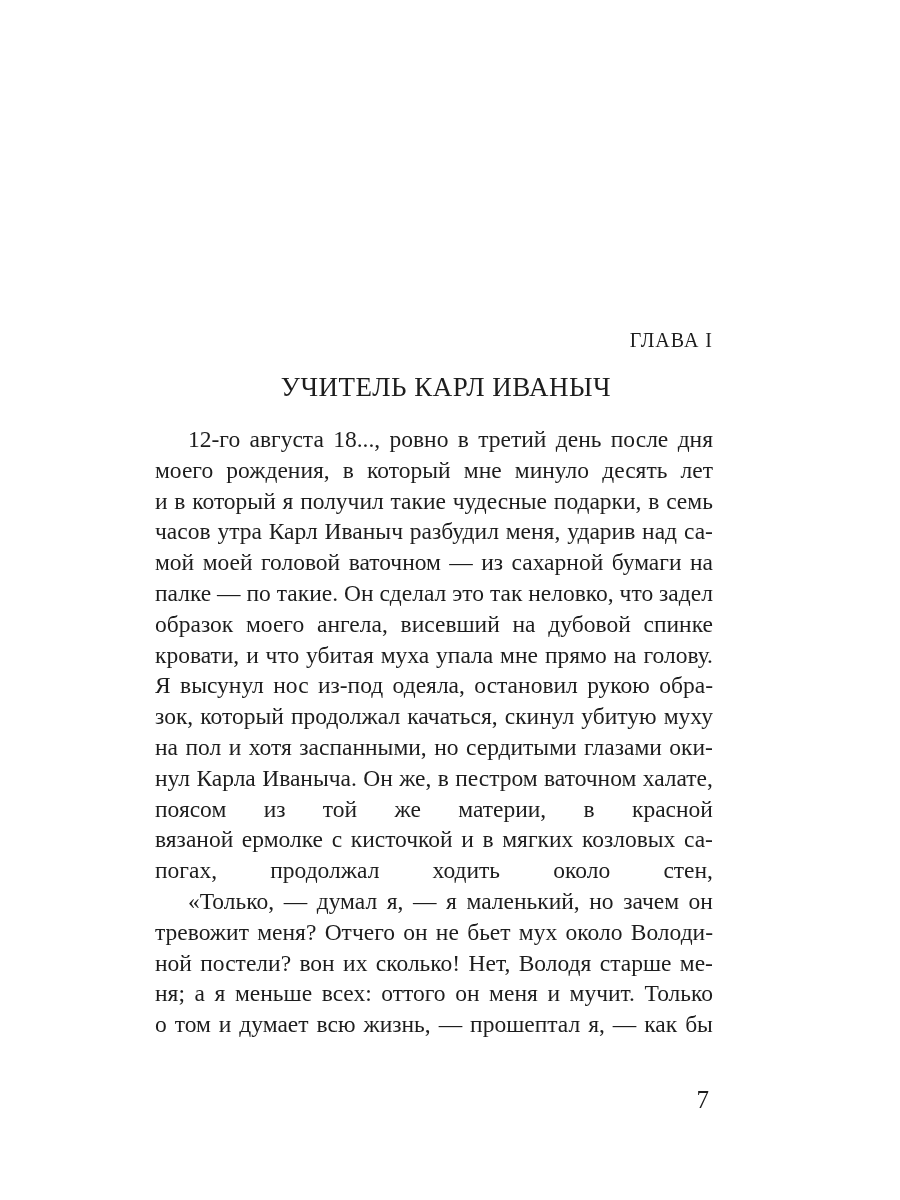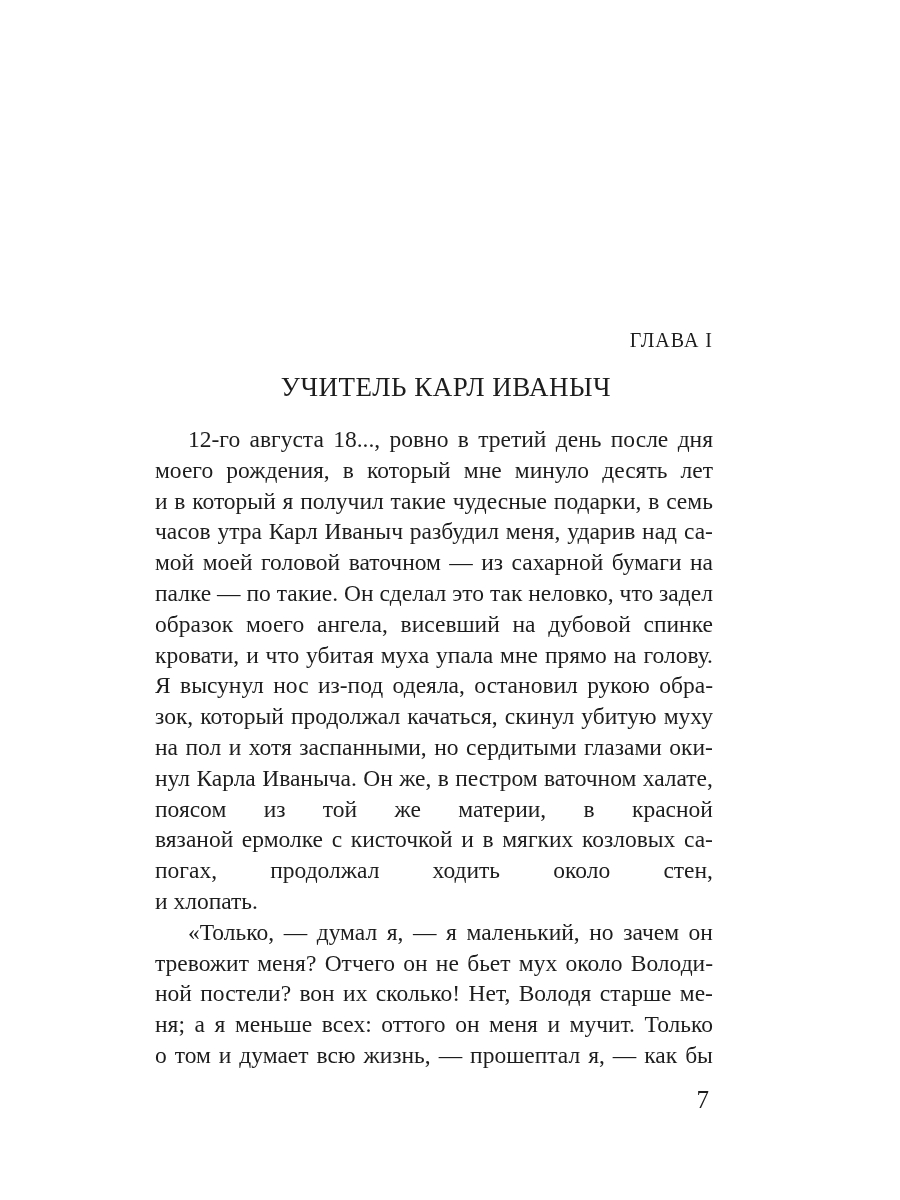--- a/index.html
+++ b/index.html
@@ -89,21 +89,20 @@
       <div class="line"><span>палке</span><span>—</span><span>по</span><span>такие.</span><span>Он</span><span>сделал</span><span>это</span><span>так</span><span>неловко,</span><span>что</span><span>задел</span></div>
       <div class="line"><span>образок</span><span>моего</span><span>ангела,</span><span>висевший</span><span>на</span><span>дубовой</span><span>спинке</span></div>
       <div class="line"><span>кровати,</span><span>и</span><span>что</span><span>убитая</span><span>муха</span><span>упала</span><span>мне</span><span>прямо</span><span>на</span><span>голову.</span></div>
       <div class="line"><span>Я</span><span>высунул</span><span>нос</span><span>из-под</span><span>одеяла,</span><span>остановил</span><span>рукою</span><span>обра-</span></div>
       <div class="line"><span>зок,</span><span>который</span><span>продолжал</span><span>качаться,</span><span>скинул</span><span>убитую</span><span>муху</span></div>
       <div class="line"><span>на</span><span>пол</span><span>и</span><span>хотя</span><span>заспанными,</span><span>но</span><span>сердитыми</span><span>глазами</span><span>оки-</span></div>
       <div class="line"><span>нул</span><span>Карла</span><span>Иваныча.</span><span>Он</span><span>же,</span><span>в</span><span>пестром</span><span>ваточном</span><span>халате,</span></div>
       <div class="line"><span>поясом</span><span>из</span><span>той</span><span>же</span><span>материи,</span><span>в</span><span>красной</span></div>
       <div class="line"><span>вязаной</span><span>ермолке</span><span>с</span><span>кисточкой</span><span>и</span><span>в</span><span>мягких</span><span>козловых</span><span>са-</span></div>
       <div class="line"><span>погах,</span><span>продолжал</span><span>ходить</span><span>около</span><span>стен,</span></div>
-      <div class="line plain">и хлопать.</div>
       <div class="line indent"><span>«Только,</span><span>—</span><span>думал</span><span>я,</span><span>—</span><span>я</span><span>маленький,</span><span>но</span><span>зачем</span><span>он</span></div>
       <div class="line"><span>тревожит</span><span>меня?</span><span>Отчего</span><span>он</span><span>не</span><span>бьет</span><span>мух</span><span>около</span><span>Володи-</span></div>
       <div class="line"><span>ной</span><span>постели?</span><span>вон</span><span>их</span><span>сколько!</span><span>Нет,</span><span>Володя</span><span>старше</span><span>ме-</span></div>
       <div class="line"><span>ня;</span><span>а</span><span>я</span><span>меньше</span><span>всех:</span><span>оттого</span><span>он</span><span>меня</span><span>и</span><span>мучит.</span><span>Только</span></div>
       <div class="line"><span>о</span><span>том</span><span>и</span><span>думает</span><span>всю</span><span>жизнь,</span><span>—</span><span>прошептал</span><span>я,</span><span>—</span><span>как</span><span>бы</span></div>
     </div>
   <div class="page-number">7</div>
 </div>
 
 </body></html>

